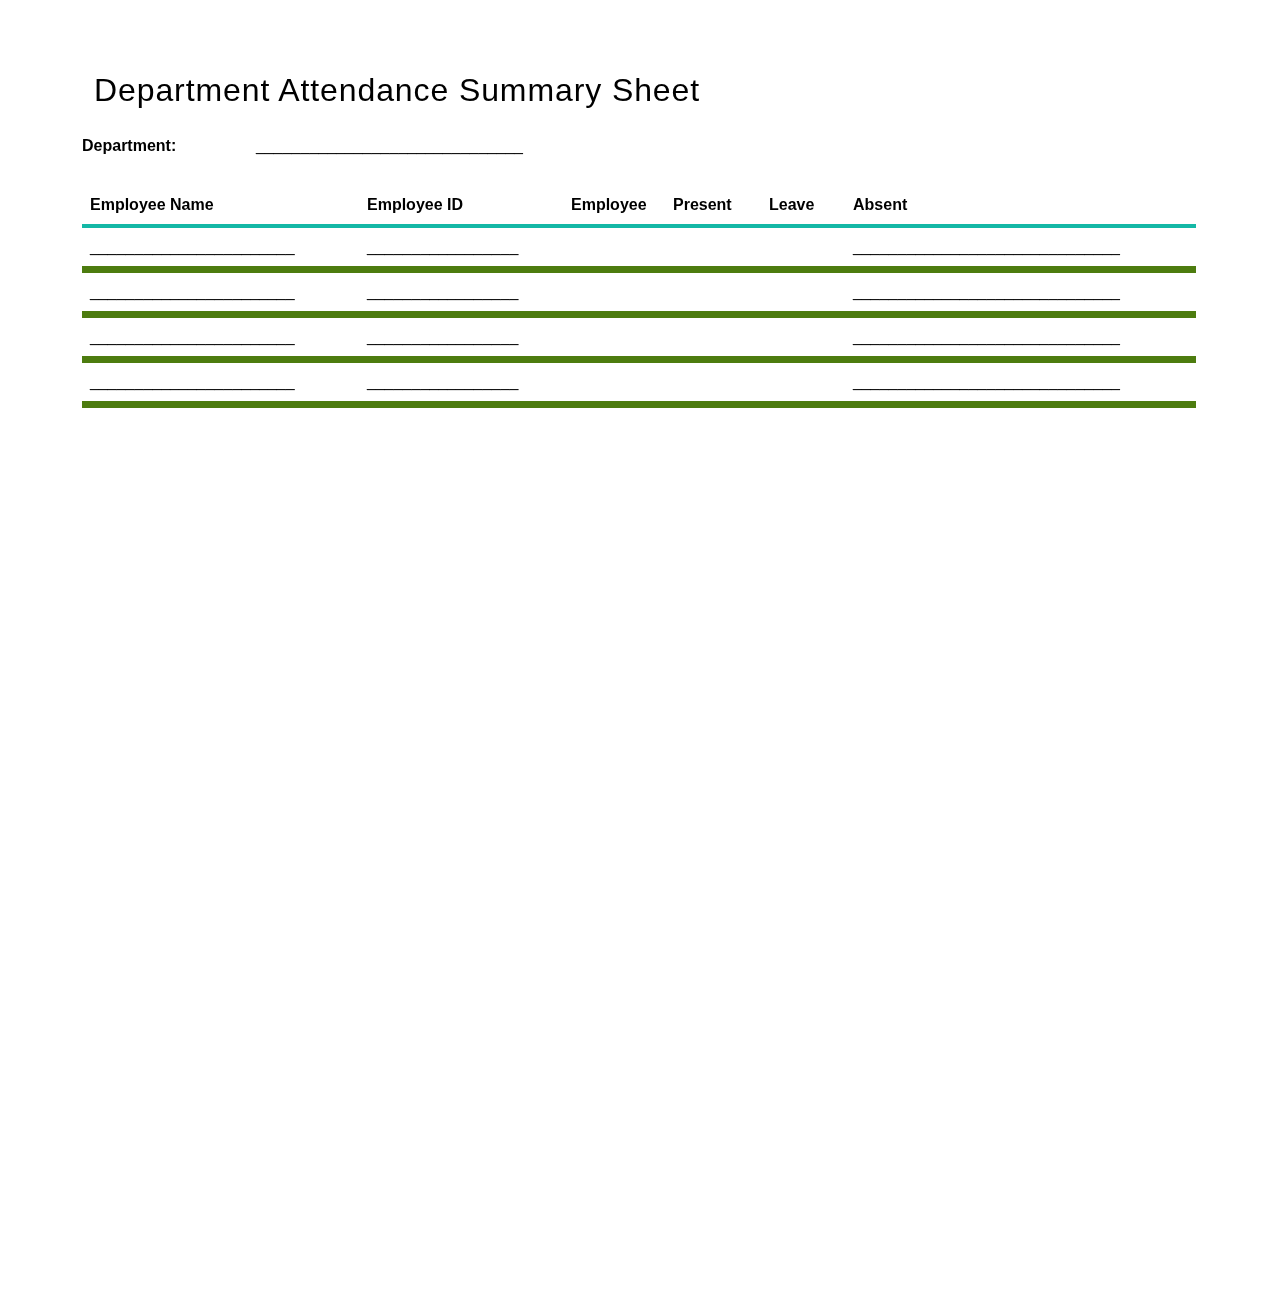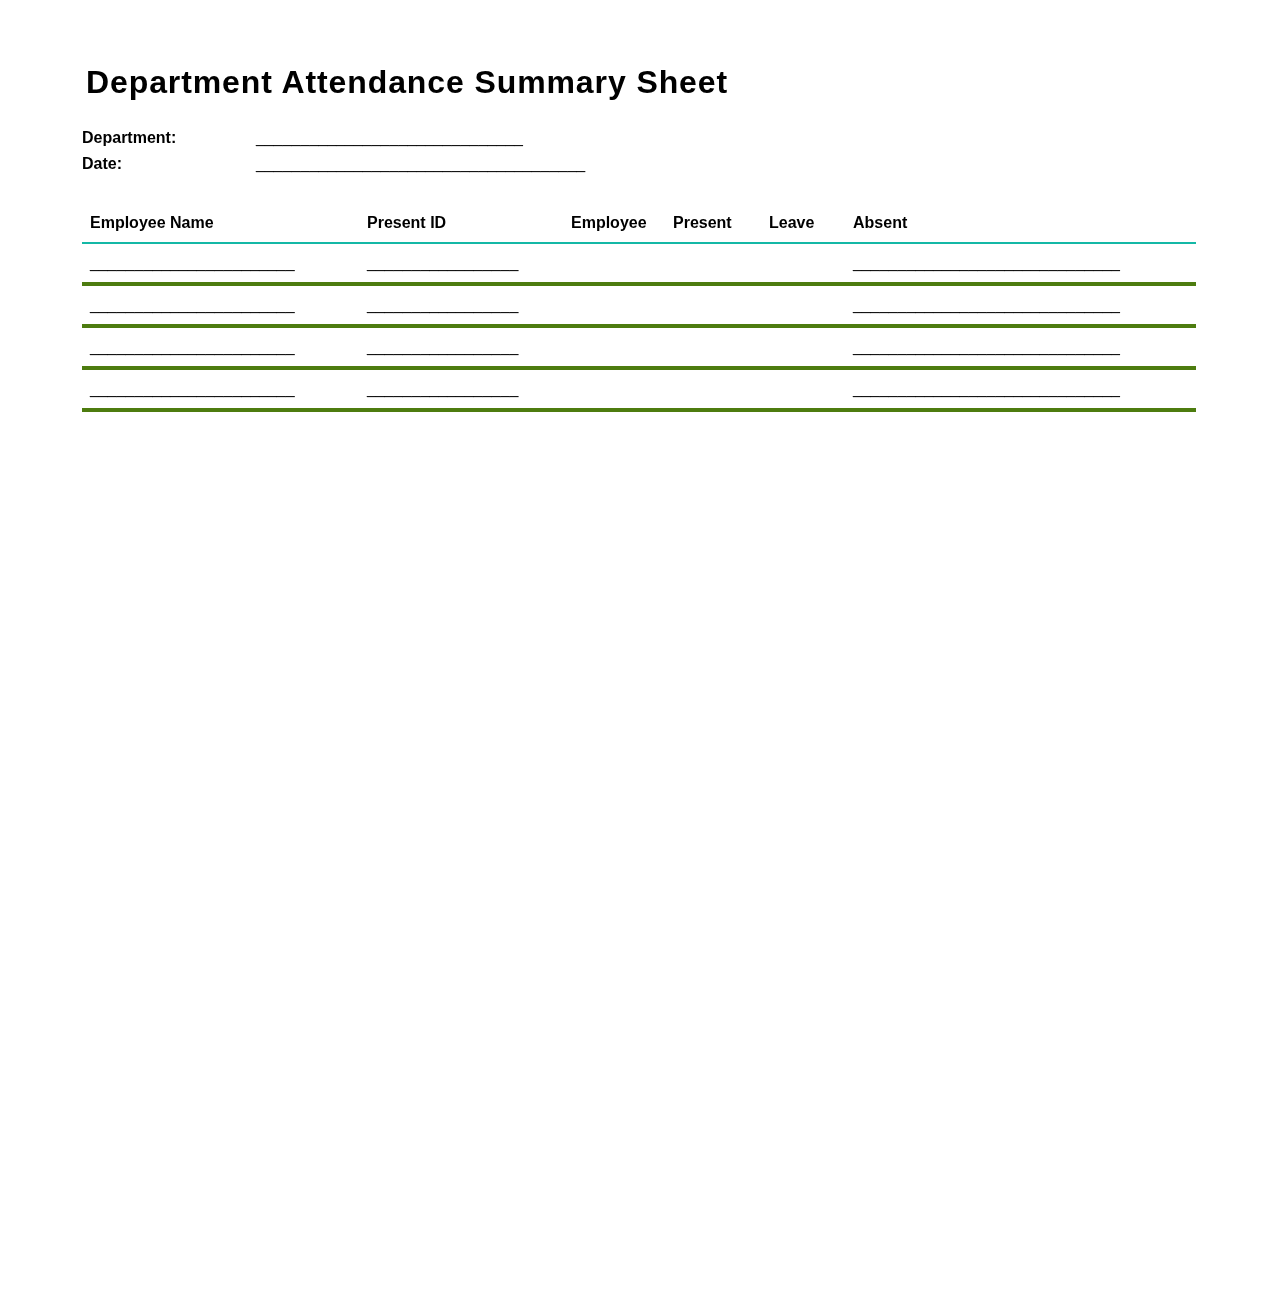--- a/index.html
+++ b/index.html
@@ -2,66 +2,62 @@
 <html><head>
 <meta charset="utf-8">
 <style>
   html, body { margin: 0; padding: 0; background: #ffffff; }
   body {
     width: 1278px; height: 1300px; position: relative;
     font-family: "Liberation Sans", sans-serif; color: #000;
   }
   .page { position: absolute; left: 82px; top: 58px; width: 1114px; }
   h1 {
-    margin: 4px; font-size: 32px; font-weight: bold; letter-spacing: 0.9px;
+    margin: 12px; font-size: 32px; font-weight: normal; letter-spacing: 0.9px;
     line-height: 40px;
   }
   .meta { margin-top: 26px; text-align: right; }
   .meta-row { position: relative; height: 26px; font-size: 16px; font-weight: bold; }
   .meta-row .lbl { position: absolute; left: 0; top: 0; line-height: 20px; }
   .meta-row .blank { position: absolute; left: 174px; top: 0; line-height: 20px; font-weight: normal; white-space: pre; }
   table {
     margin-top: 24px; width: 1114px; border-collapse: collapse; font-size: 16px;
   }
-  th { text-align: left; font-weight: bold; padding: 0 8px; height: 38px; vertical-align: middle; border-bottom: 2px solid #14b8a6; }
-  td { padding: 0 8px; height: 38px; border-bottom: 4px solid #4d7c0f; vertical-align: middle; white-space: pre; }
+  th { text-align: left; font-weight: bold; padding: 0 8px; height: 38px; vertical-align: middle; border-bottom: 4px solid #14b8a6; }
+  td { padding: 0 8px; height: 38px; border-bottom: 7px solid #4d7c0f; vertical-align: middle; white-space: pre; }
   .ul { font-weight: normal; }
   .total-label { font-weight: bold; }
   .total-blank { font-weight: bold; position: relative; top: 4px; }
 </style>
 </head>
 <body>
 
 <div class="page">
   <h1>Department Attendance Summary Sheet</h1>
 
   <div class="meta">
     <div class="meta-row">
       <span class="lbl">Department:</span>
       <span class="blank">______________________________</span>
     </div>
-    <div class="meta-row">
-      <span class="lbl">Date:</span>
-      <span class="blank">_____________________________________</span>
-    </div>
   </div>
 
   <table>
     <colgroup>
       <col style="width:277px">
         <col style="width:204px">
         <col style="width:102px">
         <col style="width:96px">
         <col style="width:84px">
         <col>
     </colgroup>
     <thead>
       <tr>
         <th>Employee Name</th>
-        <th>Present ID</th>
+        <th>Employee ID</th>
         <th>Employee</th>
         <th>Present</th>
         <th>Leave</th>
         <th>Absent</th>
       </tr>
     </thead>
     <tbody>
       <tr>
         <td class="ul">_______________________</td>
         <td class="ul">_________________</td>

